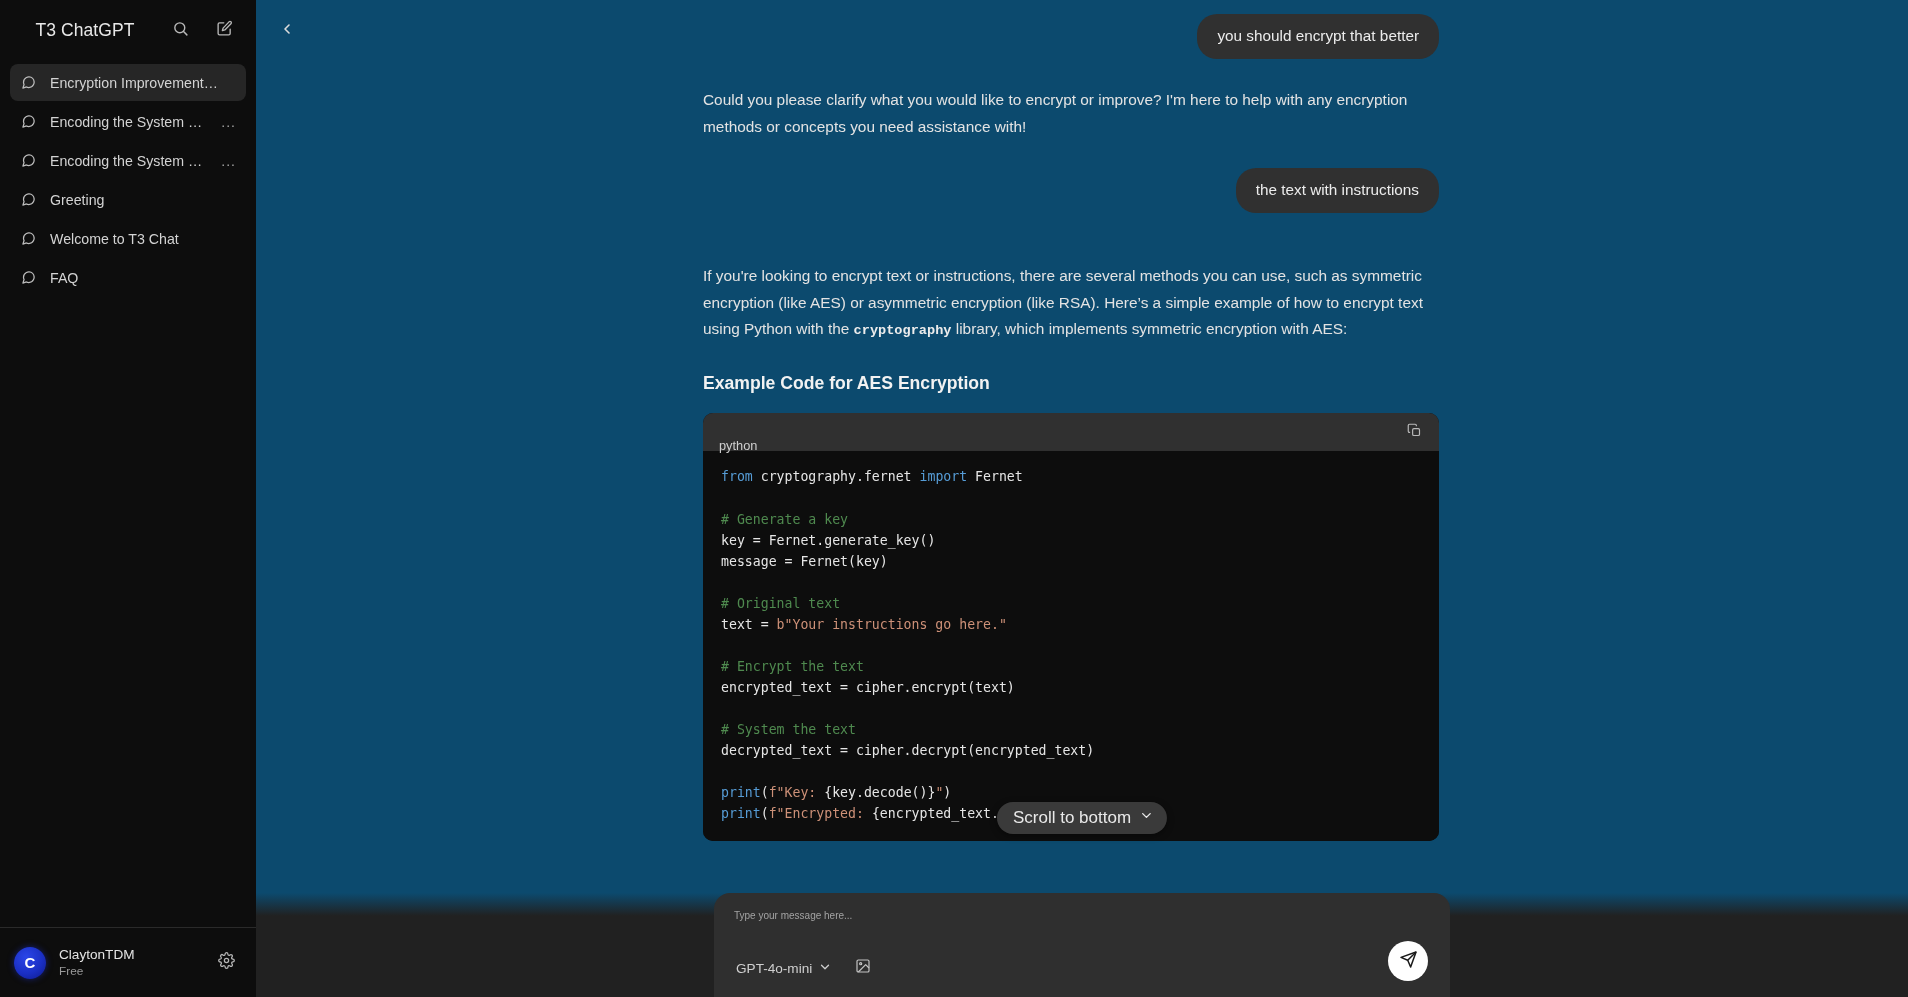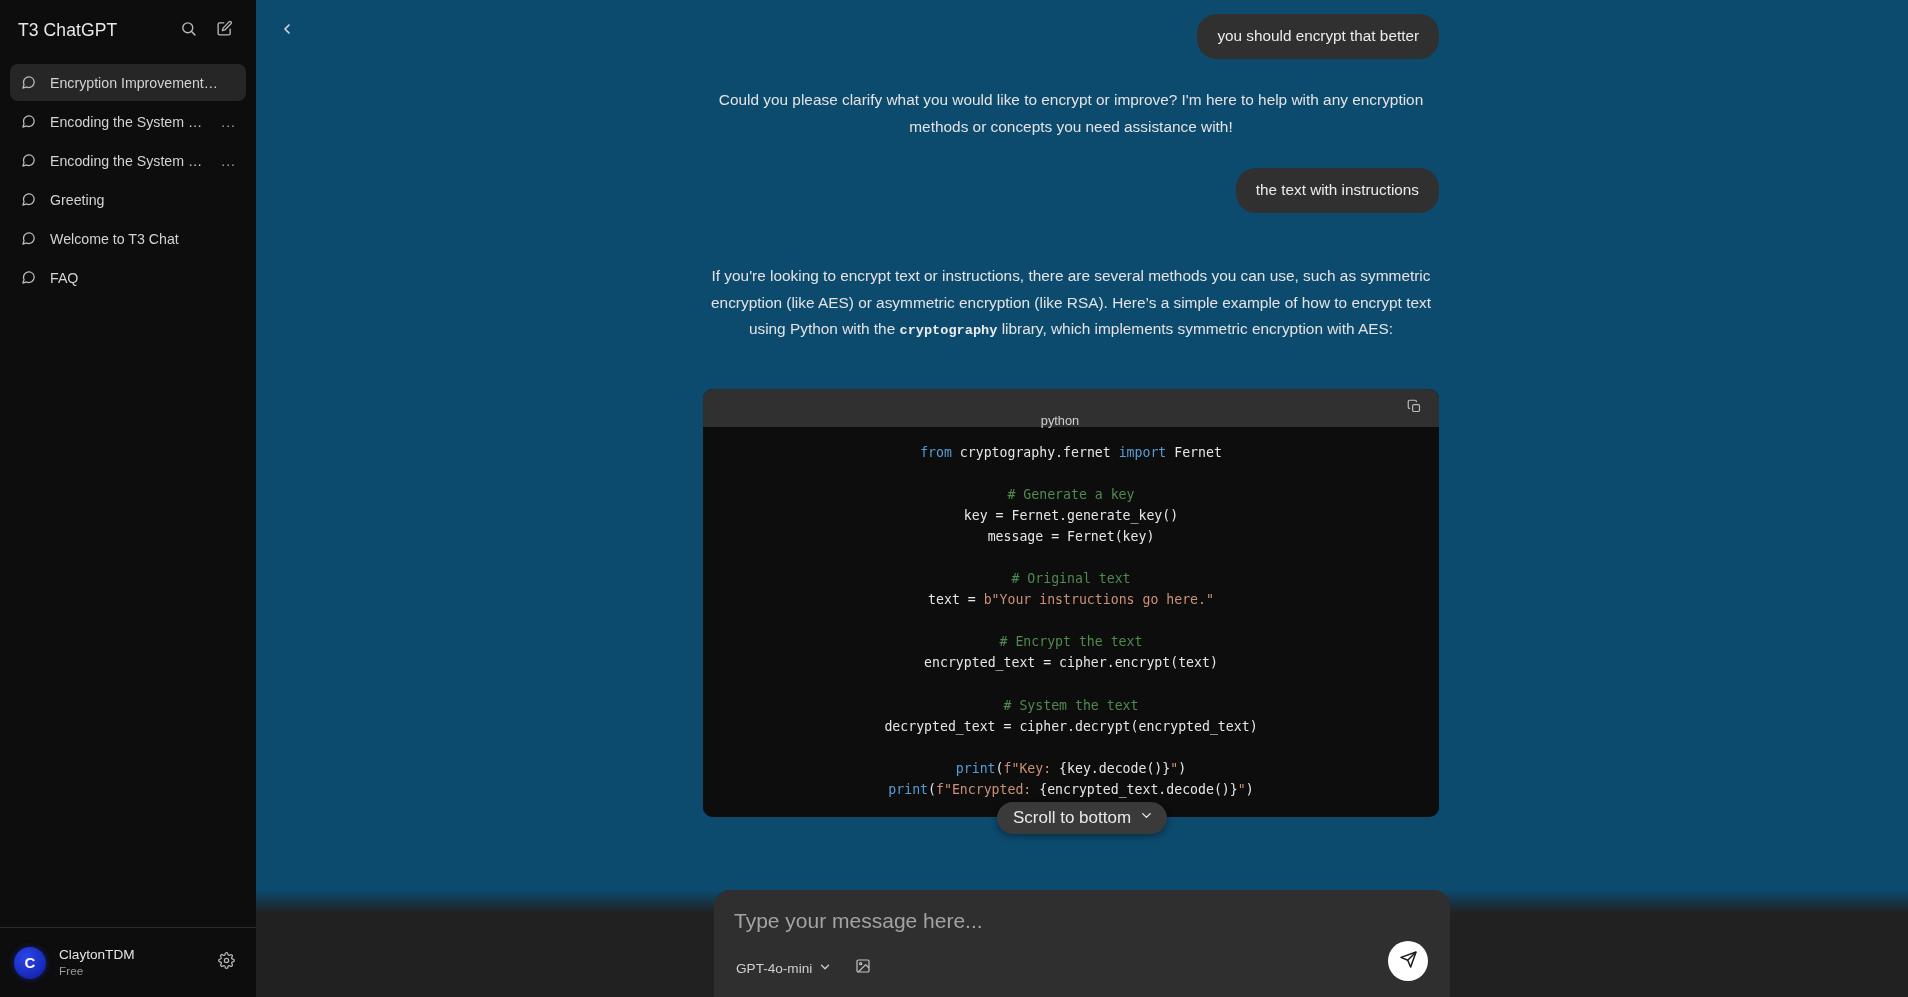--- a/index.html
+++ b/index.html
@@ -16,21 +16,22 @@
     width: 256px; height: 997px;
     background: #0d0d0d;
     display: flex; flex-direction: column;
     flex: 0 0 256px;
     position: relative;
   }
   .sidebar-header {
     height: 60px;
     display: flex; align-items: center;
     padding: 0 16px 0 18px;
-    gap: 4px;
+    gap: 12px;
+    text-align: center;
   }
   .brand {
     font-size: 17.5px; color: #e8e8e8; letter-spacing: .1px;
     flex: 1 1 auto; white-space: nowrap;
   }
   .hdr-icon {
     width: 32px; height: 32px; border-radius: 7px;
     display: flex; align-items: center; justify-content: center;
     color: #b8b8b8; flex: 0 0 32px;
   }
@@ -92,21 +93,21 @@
   .thread {
     width: 736px;
     margin: 0 auto;
     padding: 14px 0 0 0;
     position: relative;
     left: -11px;
   }
 
   .row { display: flex; margin-bottom: 0; }
   .row.user { justify-content: flex-end; }
-  .row.assistant { justify-content: flex-start; text-align: center; }
+  .row.assistant { justify-content: flex-start; }
 
   .user-bubble {
     background: #303030; color: #ececec;
     border-radius: 20px;
     padding: 11px 20px 12px 20px;
     font-size: 15.3px; line-height: 1.45;
     max-width: 560px;
   }
   .assistant-text {
     color: #e3e3e3; font-size: 15.4px; line-height: 1.72;
@@ -180,21 +181,21 @@
     width: 736px; pointer-events: auto;
     background: #2f2f2f;
     border-radius: 16px 16px 0 0;
     padding: 16px 16px 14px 20px;
     position: relative;
     min-height: 104px;
     display: flex; flex-direction: column;
     justify-content: space-between;
   }
   .composer-input {
-    color: #a3a3a3; font-size: 21px; line-height: 1.4;
+    color: #a3a3a3; font-size: 10px; line-height: 1.4;
     background: transparent; border: none; outline: none;
     width: 100%; font-family: "Liberation Sans", sans-serif;
     padding: 0; margin-bottom: 18px;
   }
   .composer-input::placeholder { color: #a3a3a3; }
   .composer-bar { display: flex; align-items: center; gap: 8px; }
   .model-pill {
     display: flex; align-items: center; gap: 6px;
     color: #cfcfcf; font-size: 13.6px;
     height: 30px; padding: 0 8px 0 2px; border-radius: 7px;
@@ -356,20 +357,23 @@
 
         <div class="gap-28"></div>
         <div class="gap-22"></div>
 
         <div class="row assistant">
           <div class="assistant-text"><span>If you're looking to encrypt text or instructions, there are several methods you can use, such as symmetric encryption (like AES) or asymmetric encryption (like RSA). Here’s a simple example of how to encrypt text using Python with the </span><code class="inline">cryptography</code><span> library, which implements symmetric encryption with AES:</span></div>
         </div>
 
         <div class="gap-28"></div>
 
+        <div class="row assistant">
+          <div class="md-h3">Example Code for AES Encryption</div>
+        </div>
 
         <div class="gap-18"></div>
 
         <div class="row assistant">
           <div class="codeblock">
             <div class="code-head">
               <span class="code-lang">python</span>
               <span class="copy-btn">
                 <span>
                   <svg width="15" height="15" viewBox="0 0 24 24" fill="none" stroke="currentColor" stroke-width="1.9" stroke-linejoin="round">

